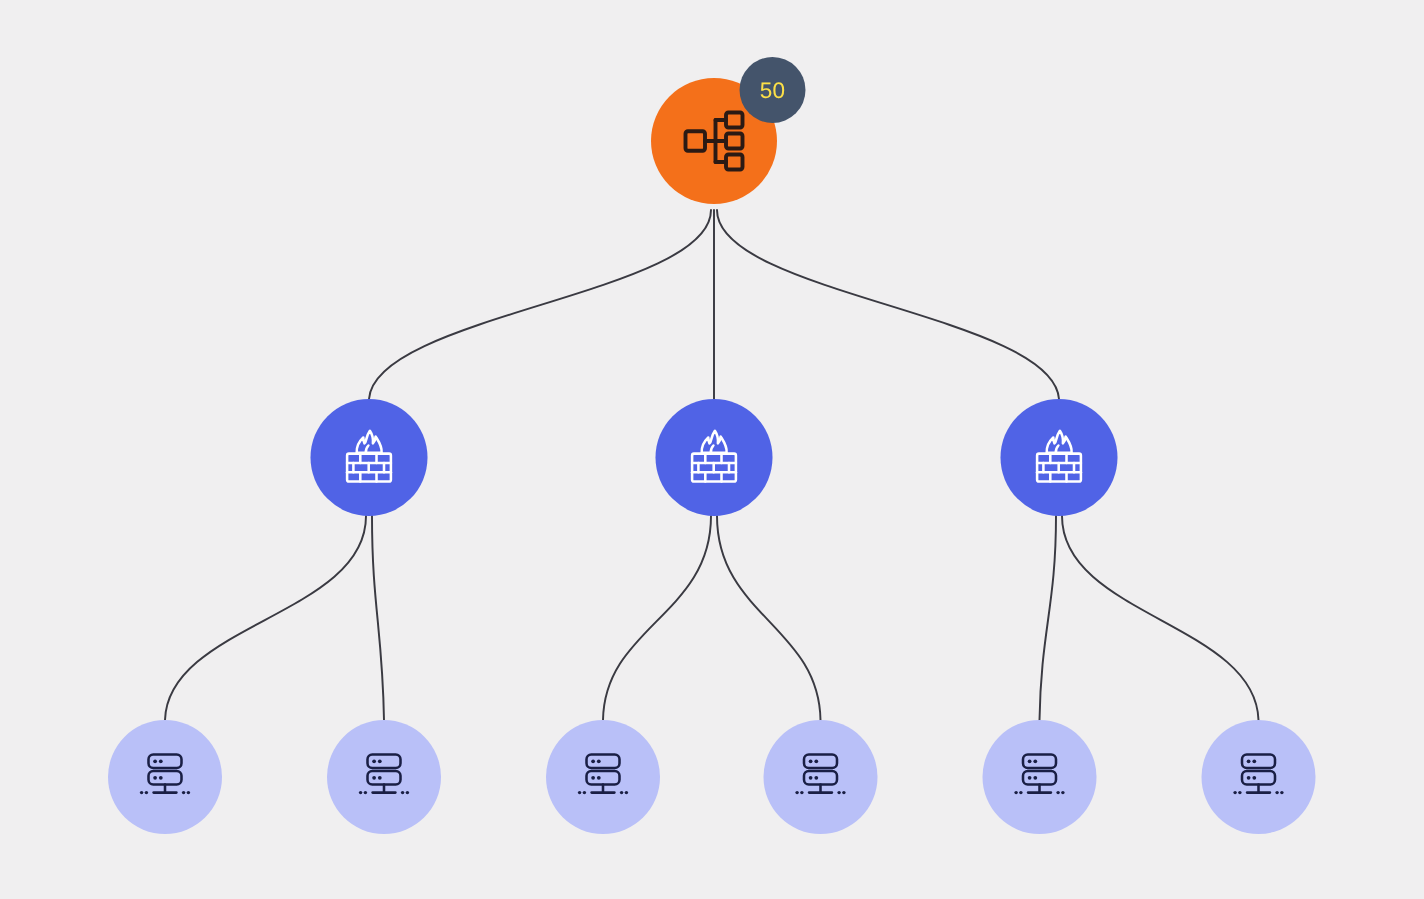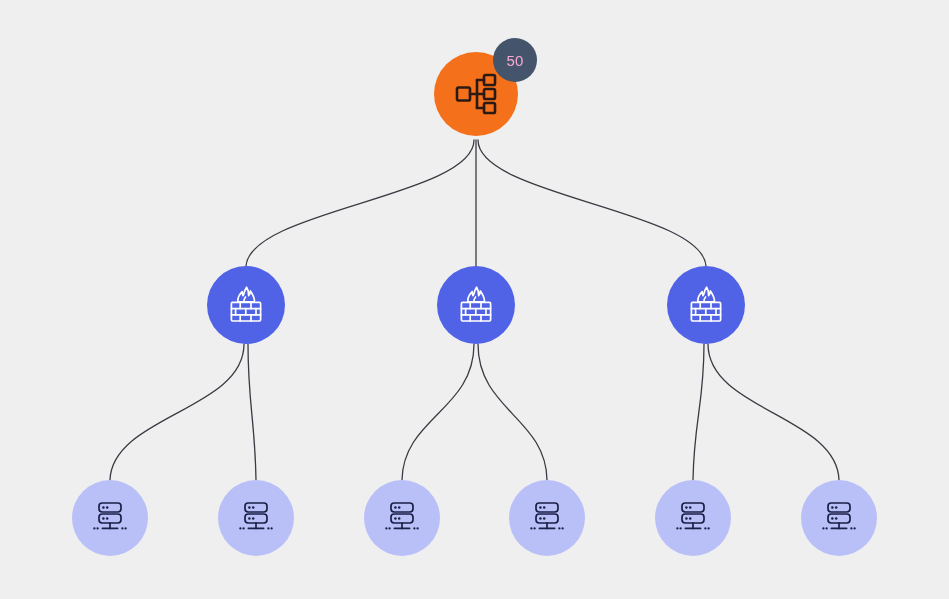--- a/index.html
+++ b/index.html
@@ -95,21 +95,21 @@
             <rect x="30" y="17" width="11" height="10" rx="1.6"></rect>
             <rect x="30" y="31" width="11" height="10" rx="1.6"></rect>
             <path d="M16 22 H23"></path>
             <path d="M23 8 V36"></path>
             <path d="M23 8 H30"></path>
             <path d="M23 22 H30"></path>
             <path d="M23 36 H30"></path>
           </g>
         </svg>
       </div>
-      <div class="badge" style="width: 44px; height: 44px; left: 493px; top: 38px; background: rgb(68, 84, 107); color: #f9a8d4;">
+      <div class="badge" style="width: 44px; height: 44px; left: 493px; top: 38px; background: rgb(68, 84, 107); color: #fde047;">
         <span>50</span>
       </div>
       <div class="node node-firewall" style="width: 78px; height: 78px; left: 207px; top: 266px;">
         <svg width="36" height="38" viewBox="0 0 36 38" class="node-icon">
           <g fill="none" stroke="#ffffff" stroke-width="1.7" stroke-linecap="round" stroke-linejoin="round">
             <path d="M18.6 1.2 C15.6 5.4 16.6 8.2 15.0 9.6 C14.4 8.2 14.2 6.8 14.2 5.6 C11.2 8.4 9.6 12.0 9.8 15.8 L26.4 15.8 C26.8 11.2 24.0 7.6 22.4 5.0 C22.3 7.0 21.6 8.6 20.6 9.6 C20.9 6.6 20.2 3.6 18.6 1.2 Z"></path>
             <path d="M17.6 11.0 C16.3 12.4 15.8 14.1 15.9 15.8"></path>
             <rect x="3.4" y="16.4" width="29.2" height="18.6" rx="1.2"></rect>
             <path d="M3.4 22.6 H32.6"></path>
             <path d="M3.4 28.8 H32.6"></path>

